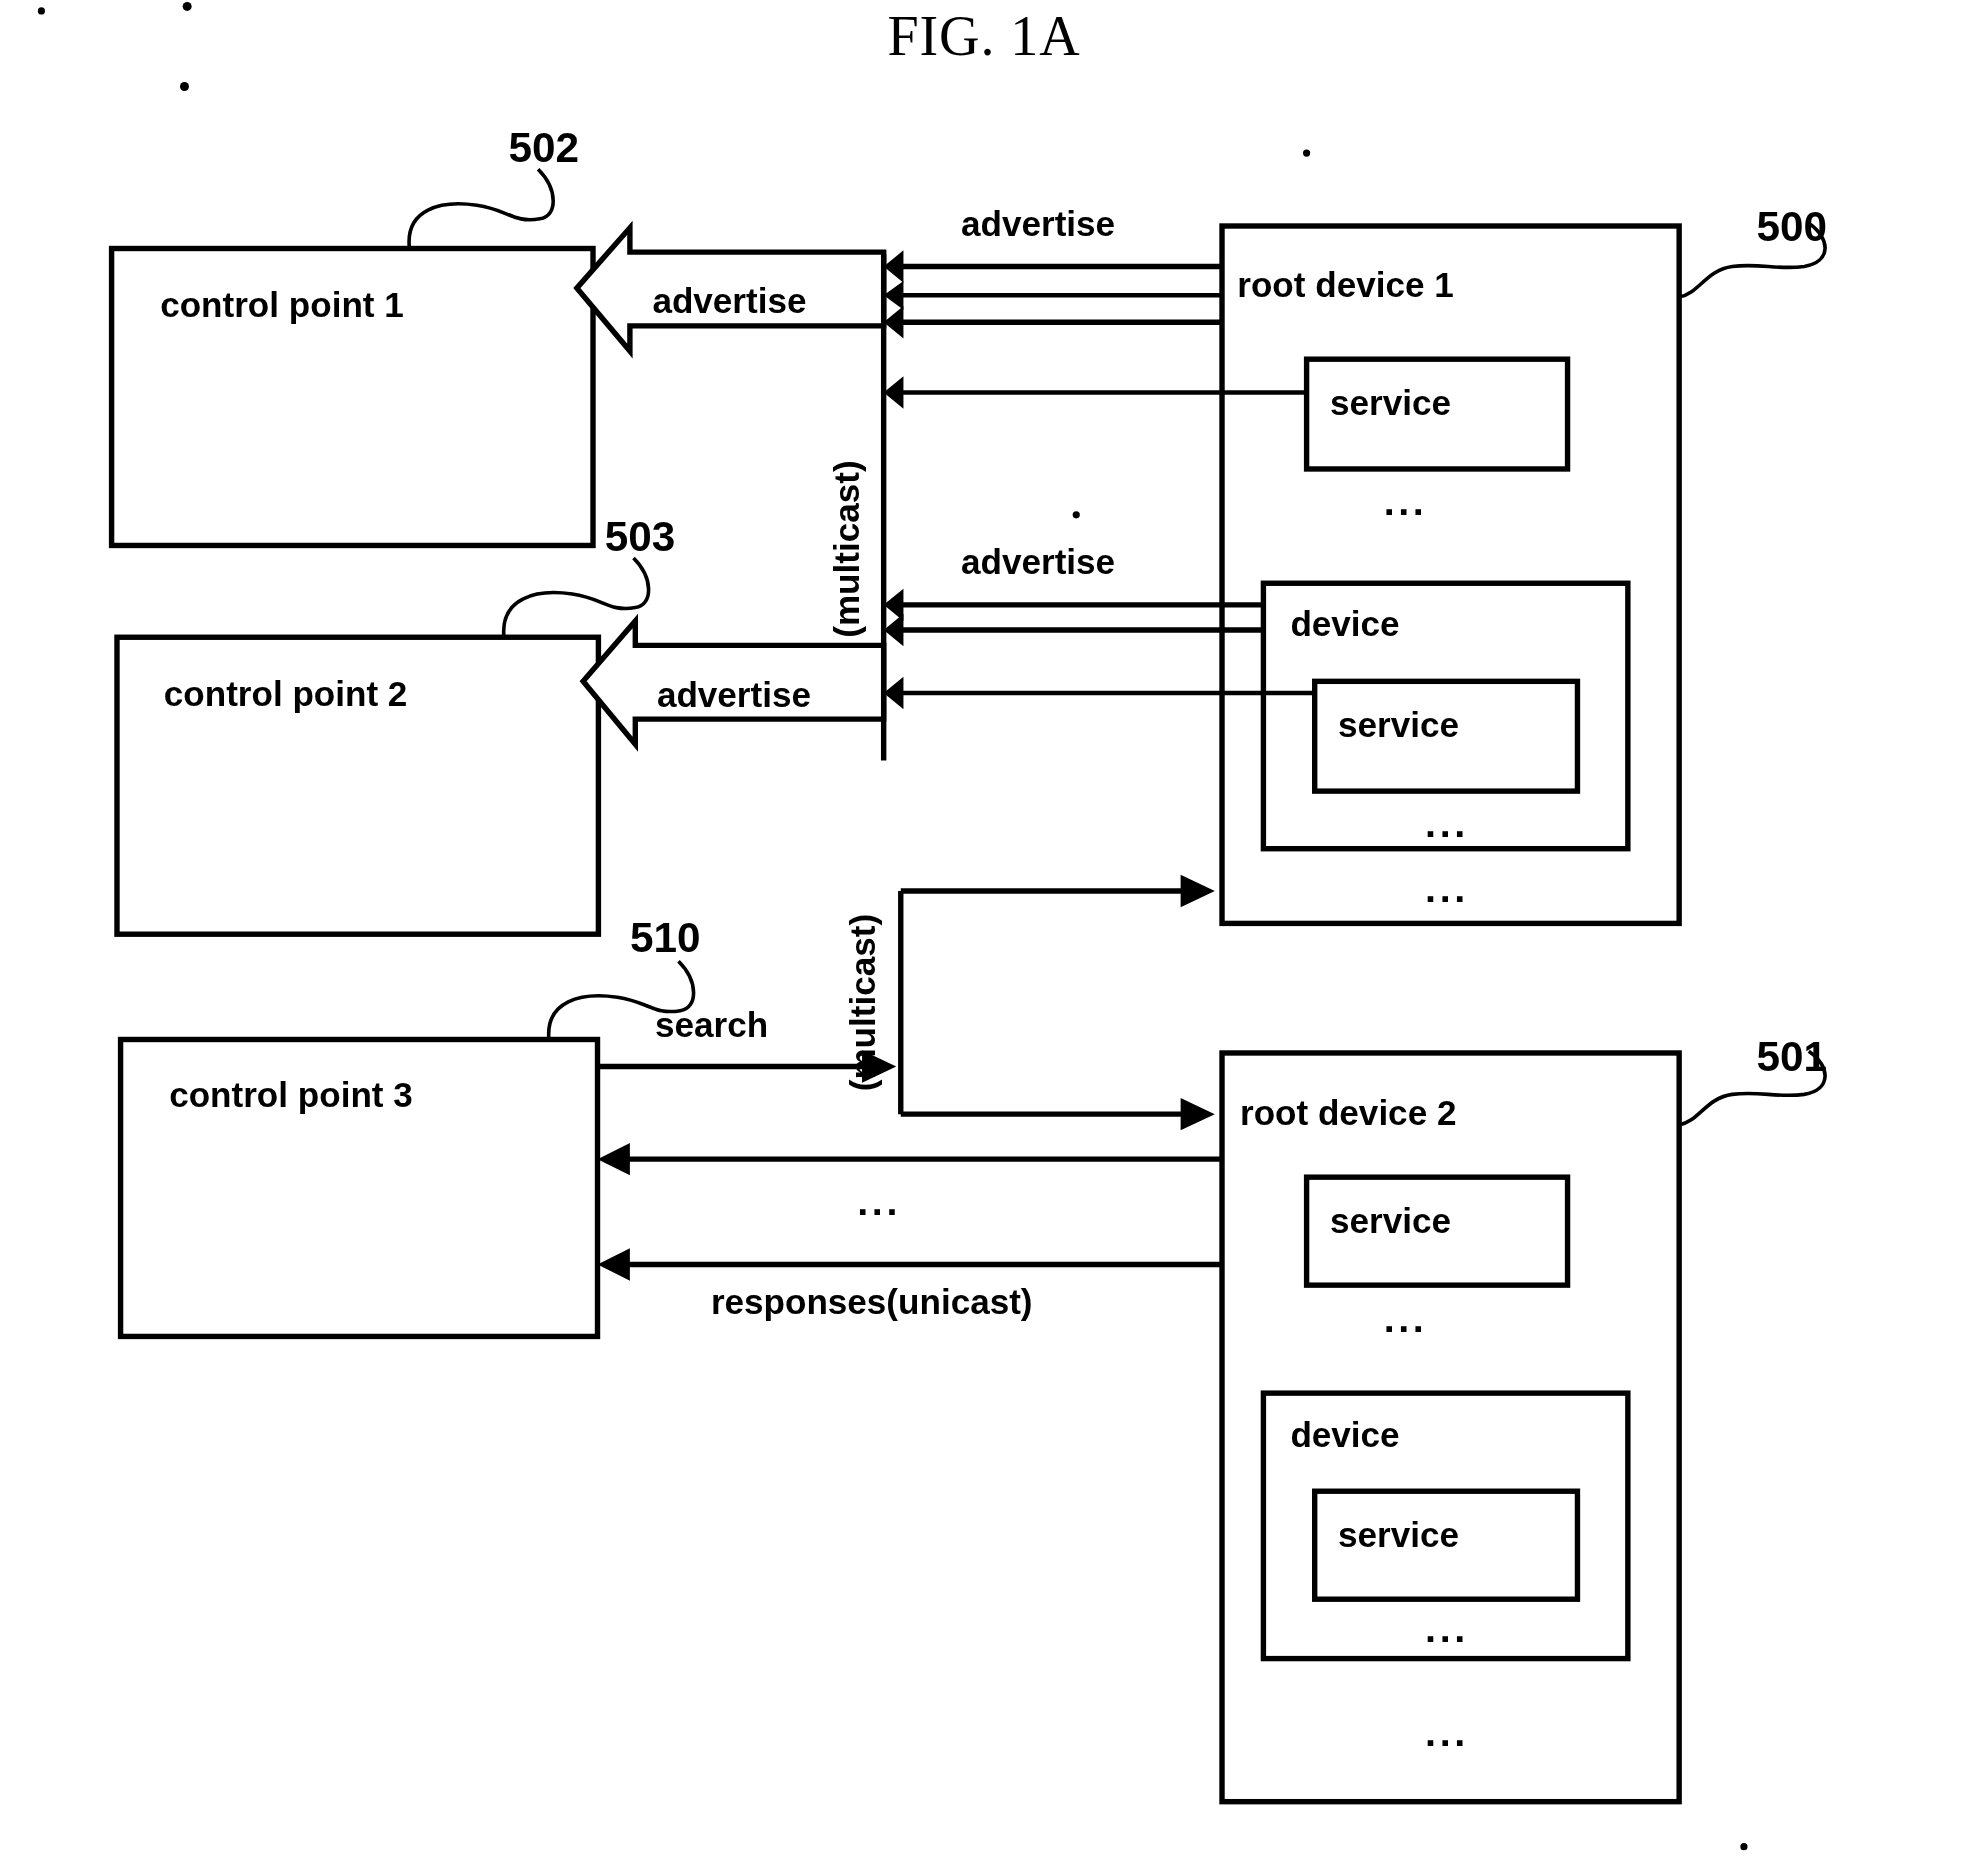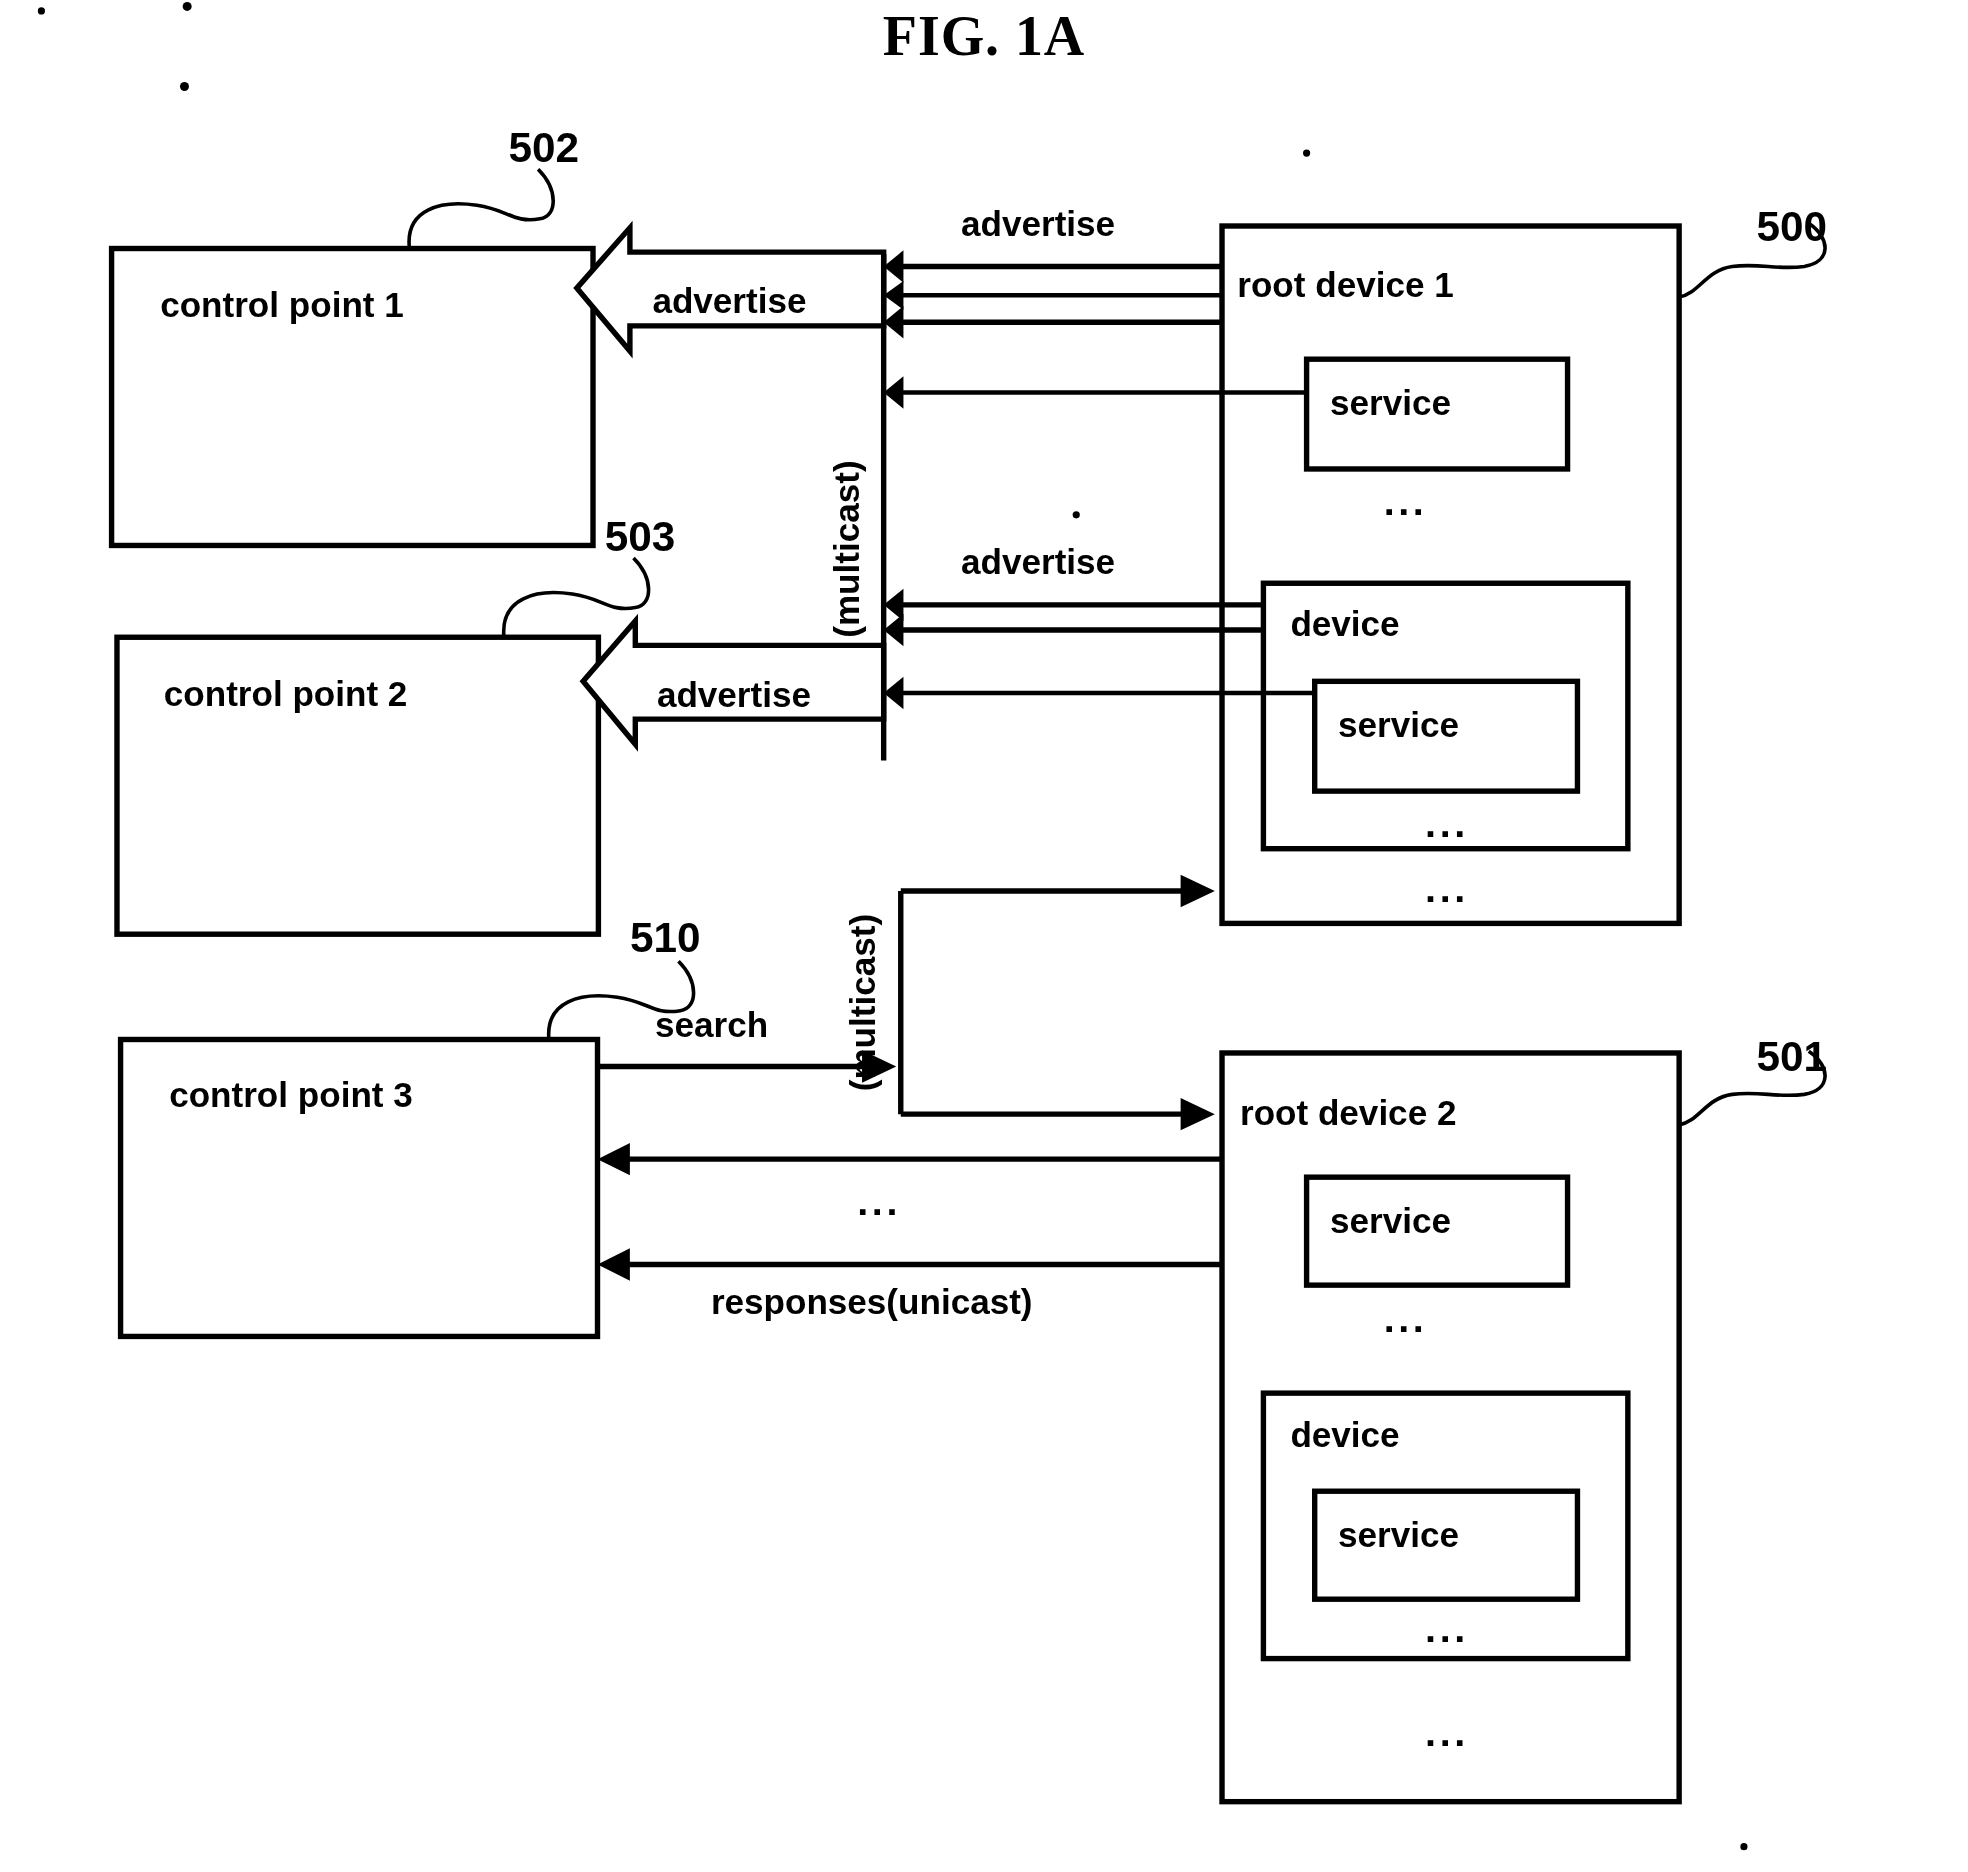--- a/index.html
+++ b/index.html
@@ -20,21 +20,20 @@
   #fig-title {
     position: absolute;
     top: 3.6px;
     left: 0;
     width: 1968px;
     text-align: center;
     font-family: "Liberation Serif", serif;
     font-size: 56px;
     letter-spacing: 0.9px;
     color: #000;
-    font-weight: bold;
   }
   svg#canvas {
     position: absolute;
     top: 0;
     left: 0;
     width: 1968px;
     height: 1872px;
   }
   .box-label {
     font-family: "Liberation Sans", sans-serif;

